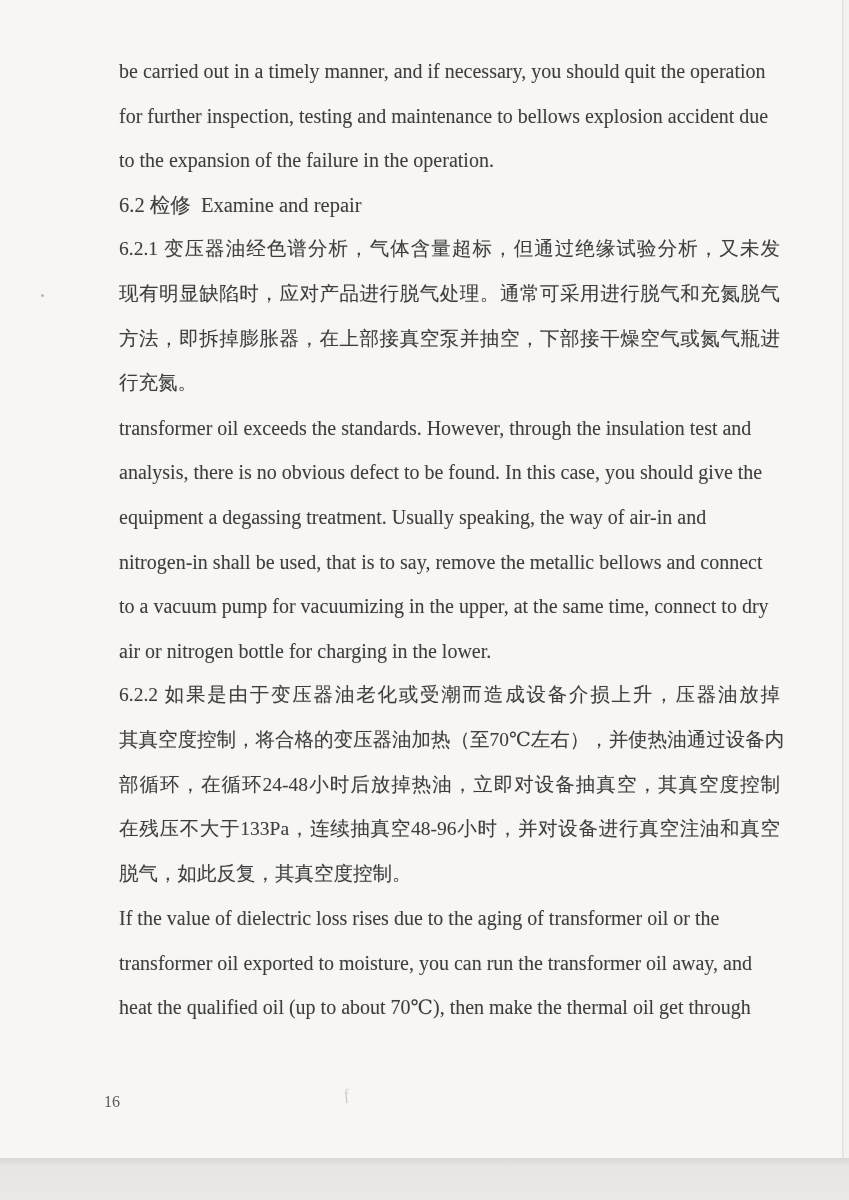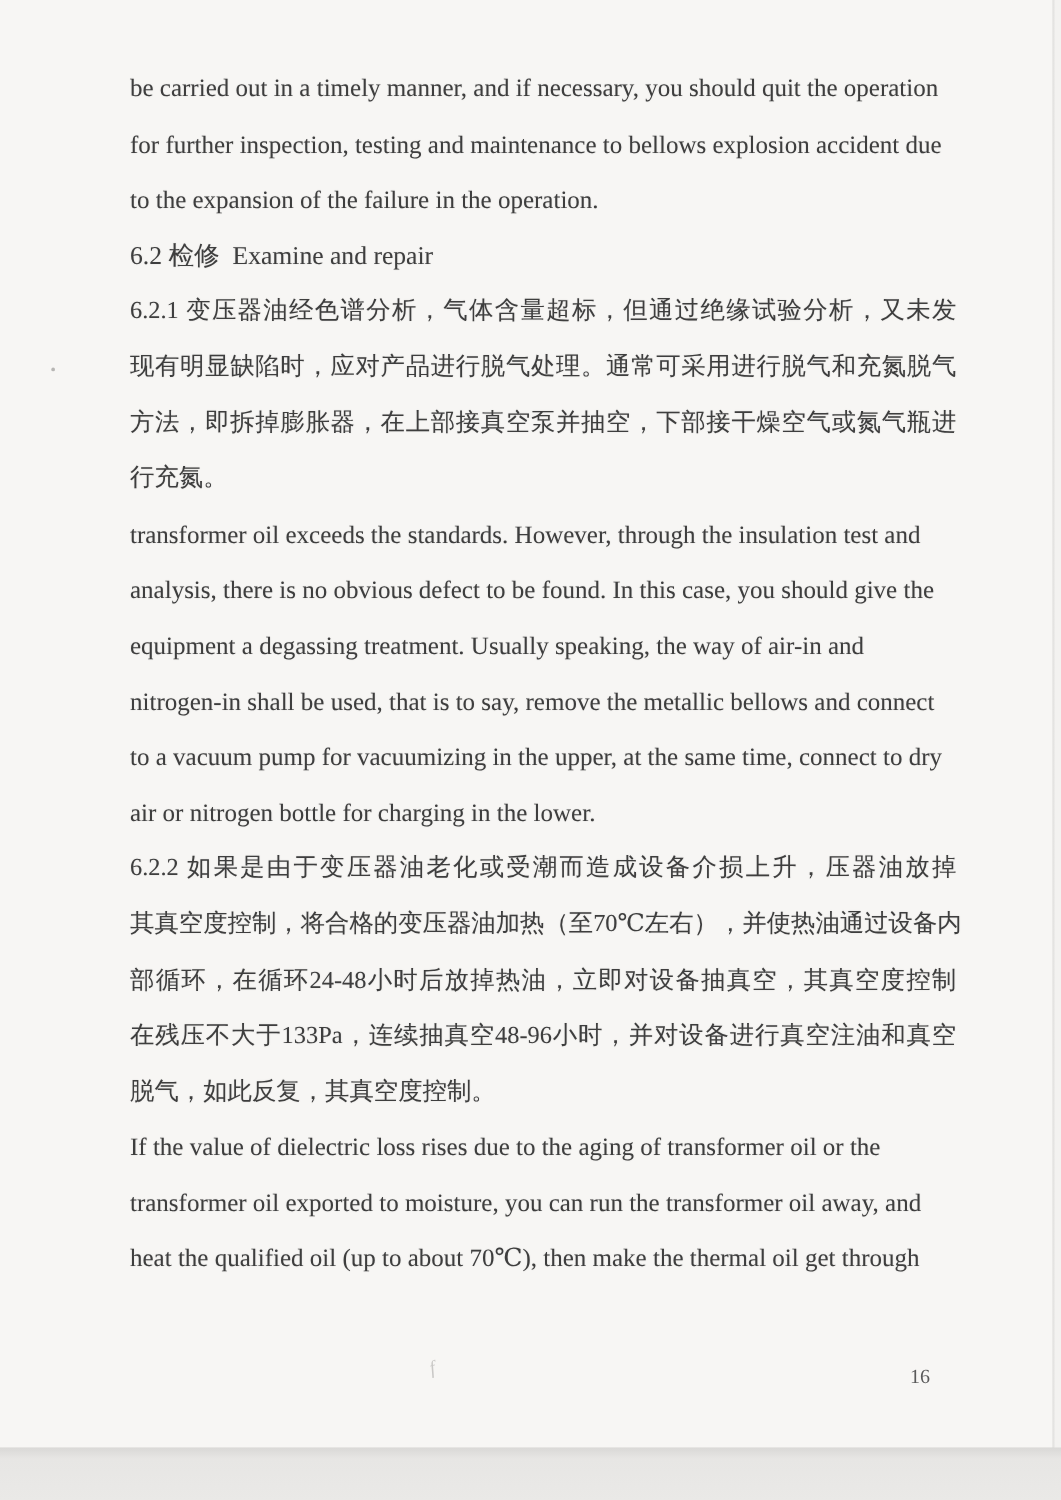--- a/index.html
+++ b/index.html
@@ -41,21 +41,21 @@
   .bed-bottom {
     position: absolute;
     left: 0;
     top: 1158px;
     width: 849px;
     height: 42px;
     background: linear-gradient(180deg, #d9d8d6 0px, #e7e6e4 9px, #eae9e7 42px);
   }
   .textblock {
     position: absolute;
-    left: 104px;
+    left: 119px;
     top: 49px;
     width: 661px;
     color: #3e3e3e;
     text-shadow: 0 0 1px rgba(80, 80, 80, 0.25);
   }
   .line {
     height: 44.6px;
     line-height: 44.6px;
   }
   .line.en {
@@ -74,21 +74,21 @@
   }
   .line.cjk-end {
     font-size: 19.5px;
     white-space: pre;
   }
   .page-number {
     position: absolute;
     left: 104px;
     top: 1091px;
     width: 640px;
-    text-align: right;
+    text-align: left;
     font-size: 16px;
     line-height: 22px;
     color: #5a5a5a;
   }
   .mark-dot {
     position: absolute;
     left: 41px;
     top: 294px;
     width: 3px;
     height: 3px;

